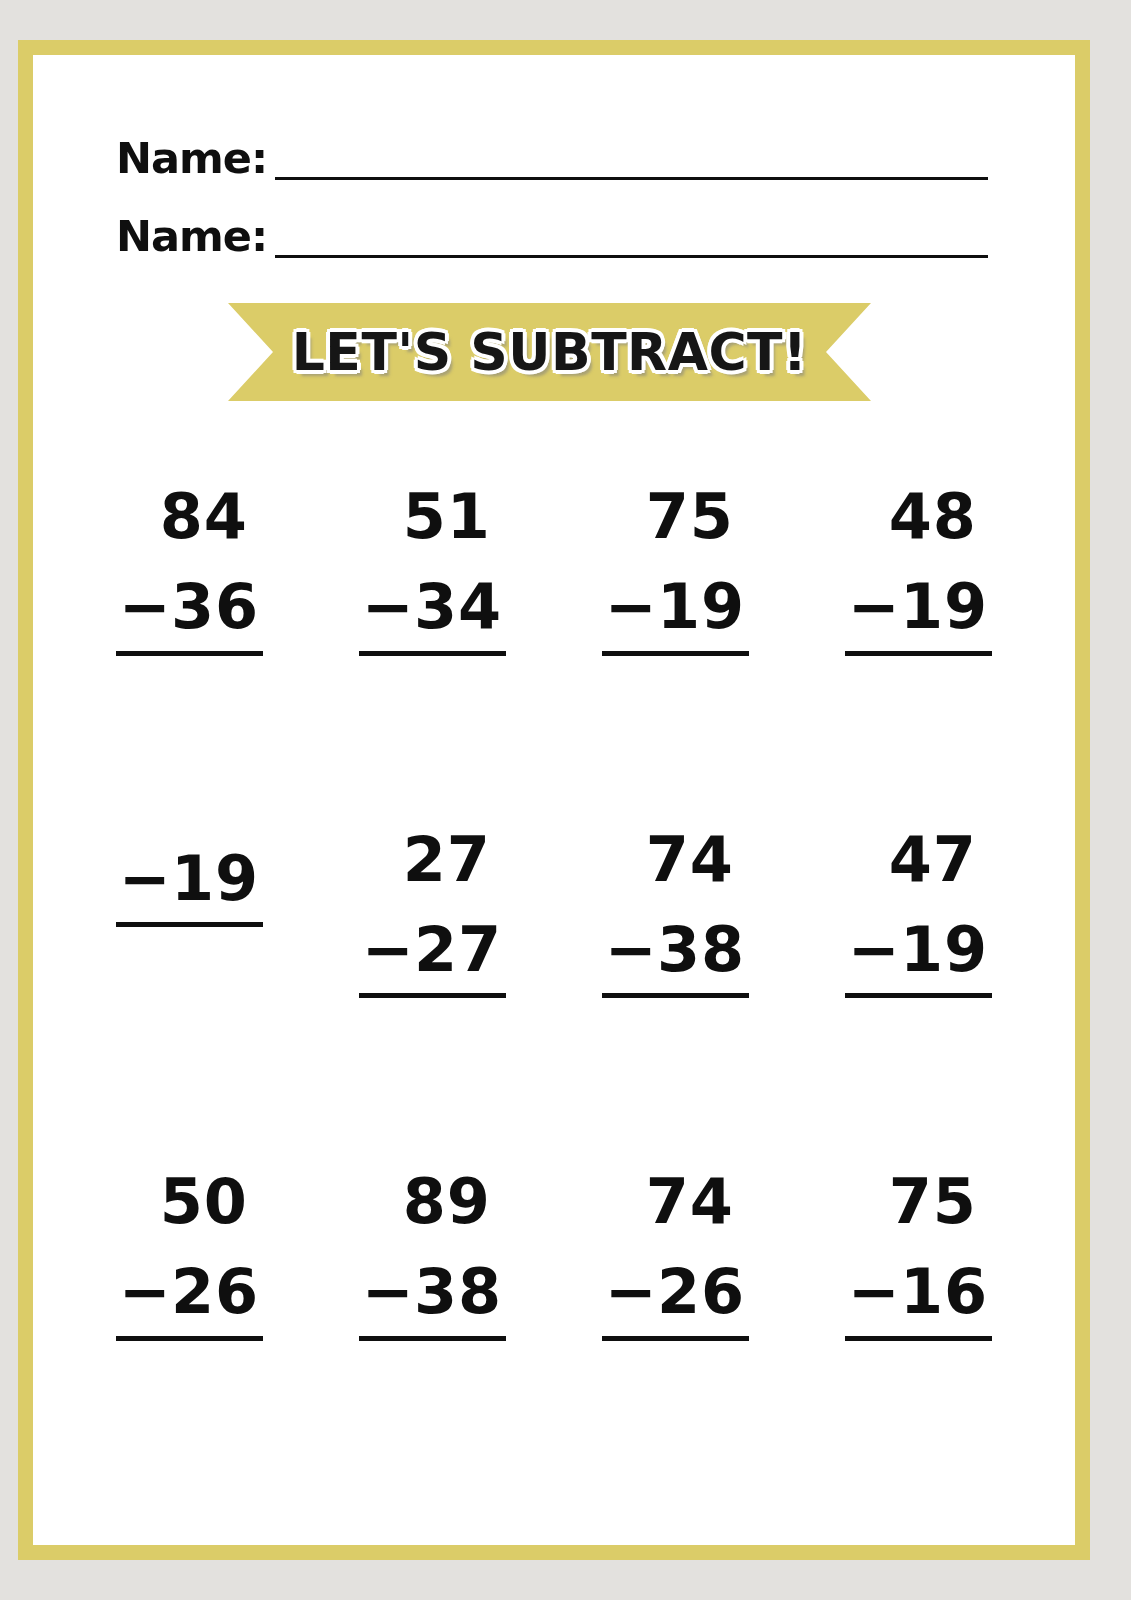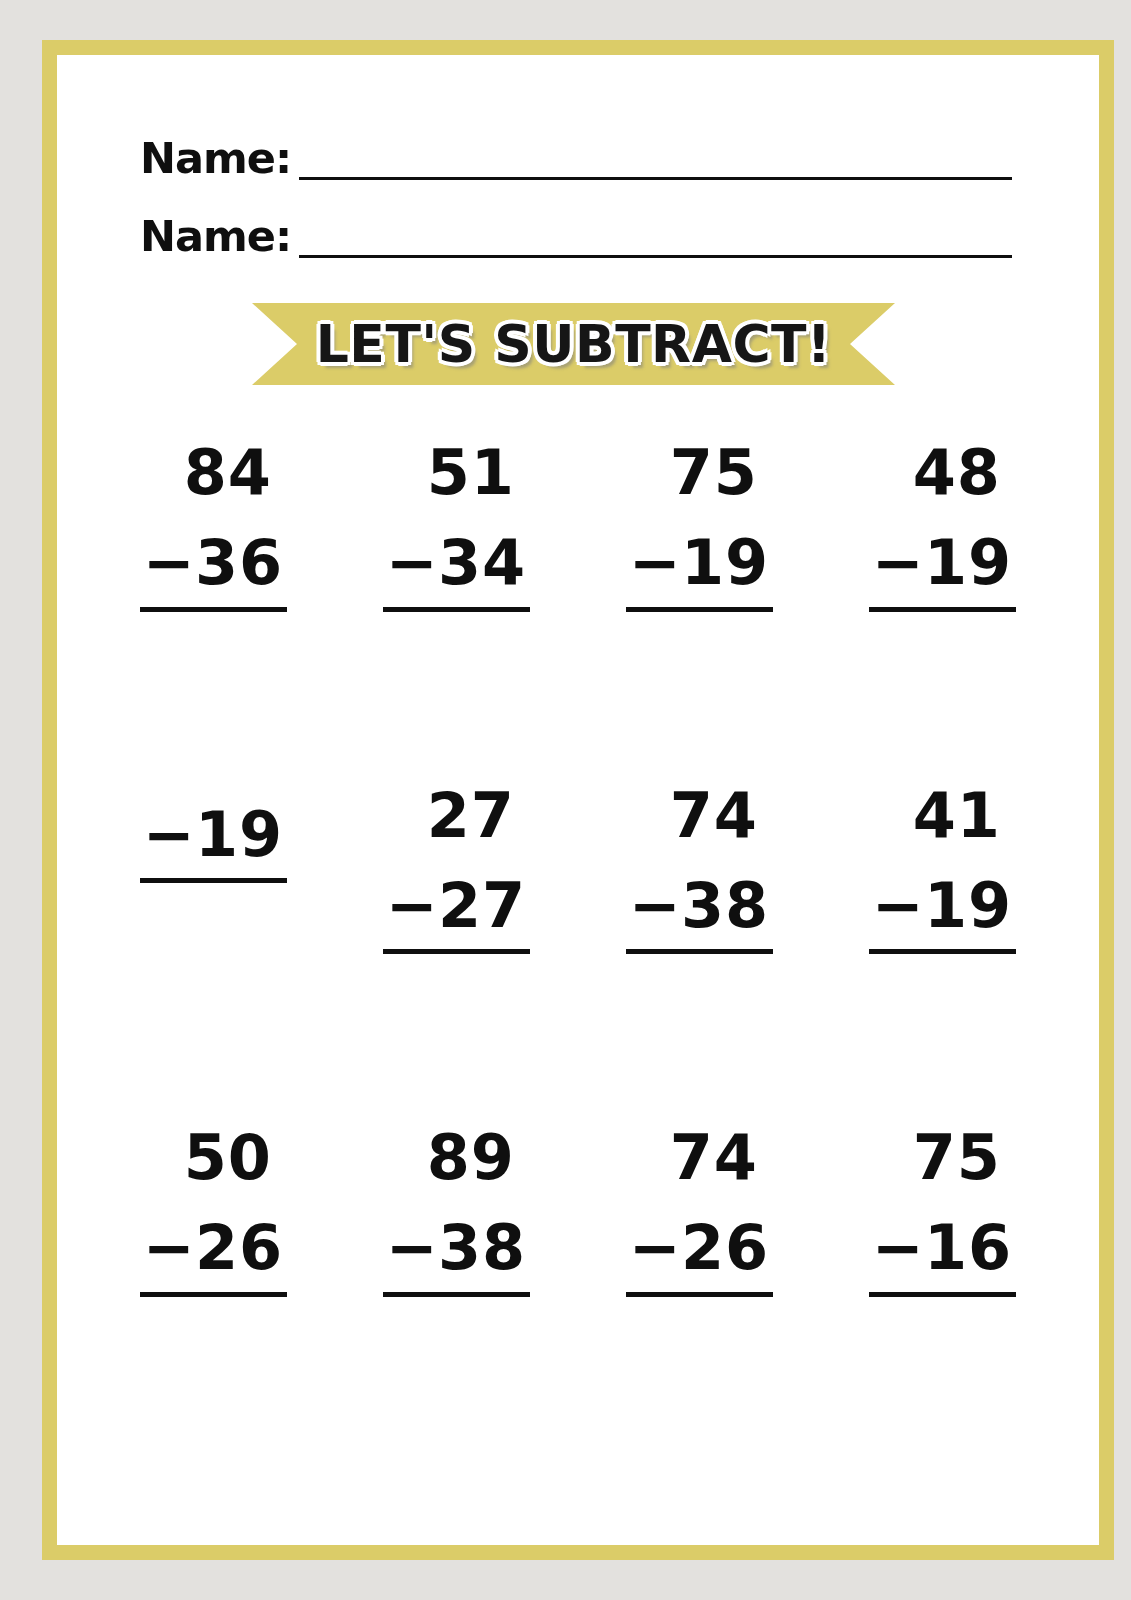--- a/index.html
+++ b/index.html
@@ -6,21 +6,21 @@
   html, body { margin: 0; padding: 0; }
   body {
     width: 1131px; height: 1600px;
     background: #e3e1de;
     font-family: "DejaVu Sans", sans-serif;
     overflow: hidden;
     position: relative;
   }
   .page {
     position: absolute;
-    left: 42px; top: 40px;
+    left: 18px; top: 40px;
     width: 1072px; height: 1520px;
     background: #ffffff;
     border: 15px solid #dbcc68;
   }
   
   .header {
     margin: 73px 87px 0 83px;
   }
   .field-row {
     display: flex;
@@ -40,21 +40,21 @@
     flex: 1;
     border-bottom: 3px solid #0f0f0f;
     margin-left: 8px;
     height: 46px;
   }
   
   .banner {
     margin-top: 45px;
     margin-left: 195px;
     width: 643px;
-    height: 82px;
+    height: 98px;
     background: #dbcc68;
     clip-path: polygon(0 0, 100% 0, calc(100% - 45px) 50%, 100% 100%, 0 100%, 45px 50%);
     display: flex;
     align-items: center;
     justify-content: center;
   }
   .banner-text {
     font-size: 52px;
     font-weight: 700;
     letter-spacing: 0.5px;
@@ -67,21 +67,21 @@
        5px  6px 3px rgba(125,125,125,0.55);
     white-space: nowrap;
   }
   
   .problems {
     display: grid;
     grid-template-columns: repeat(4, 147px);
     column-gap: 96px;
     row-gap: 168px;
     margin-left: 83px;
-    margin-top: 52px;
+    margin-top: 80px;
   }
   .problem { width: 147px; }
   .minuend {
     font-size: 62px;
     font-weight: 700;
     line-height: 1.15;
     color: #0f0f0f;
     text-align: right;
     padding-right: 15px;
     letter-spacing: 1px;
@@ -184,21 +184,21 @@
     <div class="problem">
       <div class="minuend">74</div>
       <div class="sub-row">
         <span class="minus-sign">−</span>
         <span class="subtrahend">38</span>
       </div>
       <div class="answer-line"></div>
     </div>
 
     <div class="problem">
-      <div class="minuend">41</div>
+      <div class="minuend">47</div>
       <div class="sub-row">
         <span class="minus-sign">−</span>
         <span class="subtrahend">19</span>
       </div>
       <div class="answer-line"></div>
     </div>
 
     <div class="problem">
       <div class="minuend">50</div>
       <div class="sub-row">

